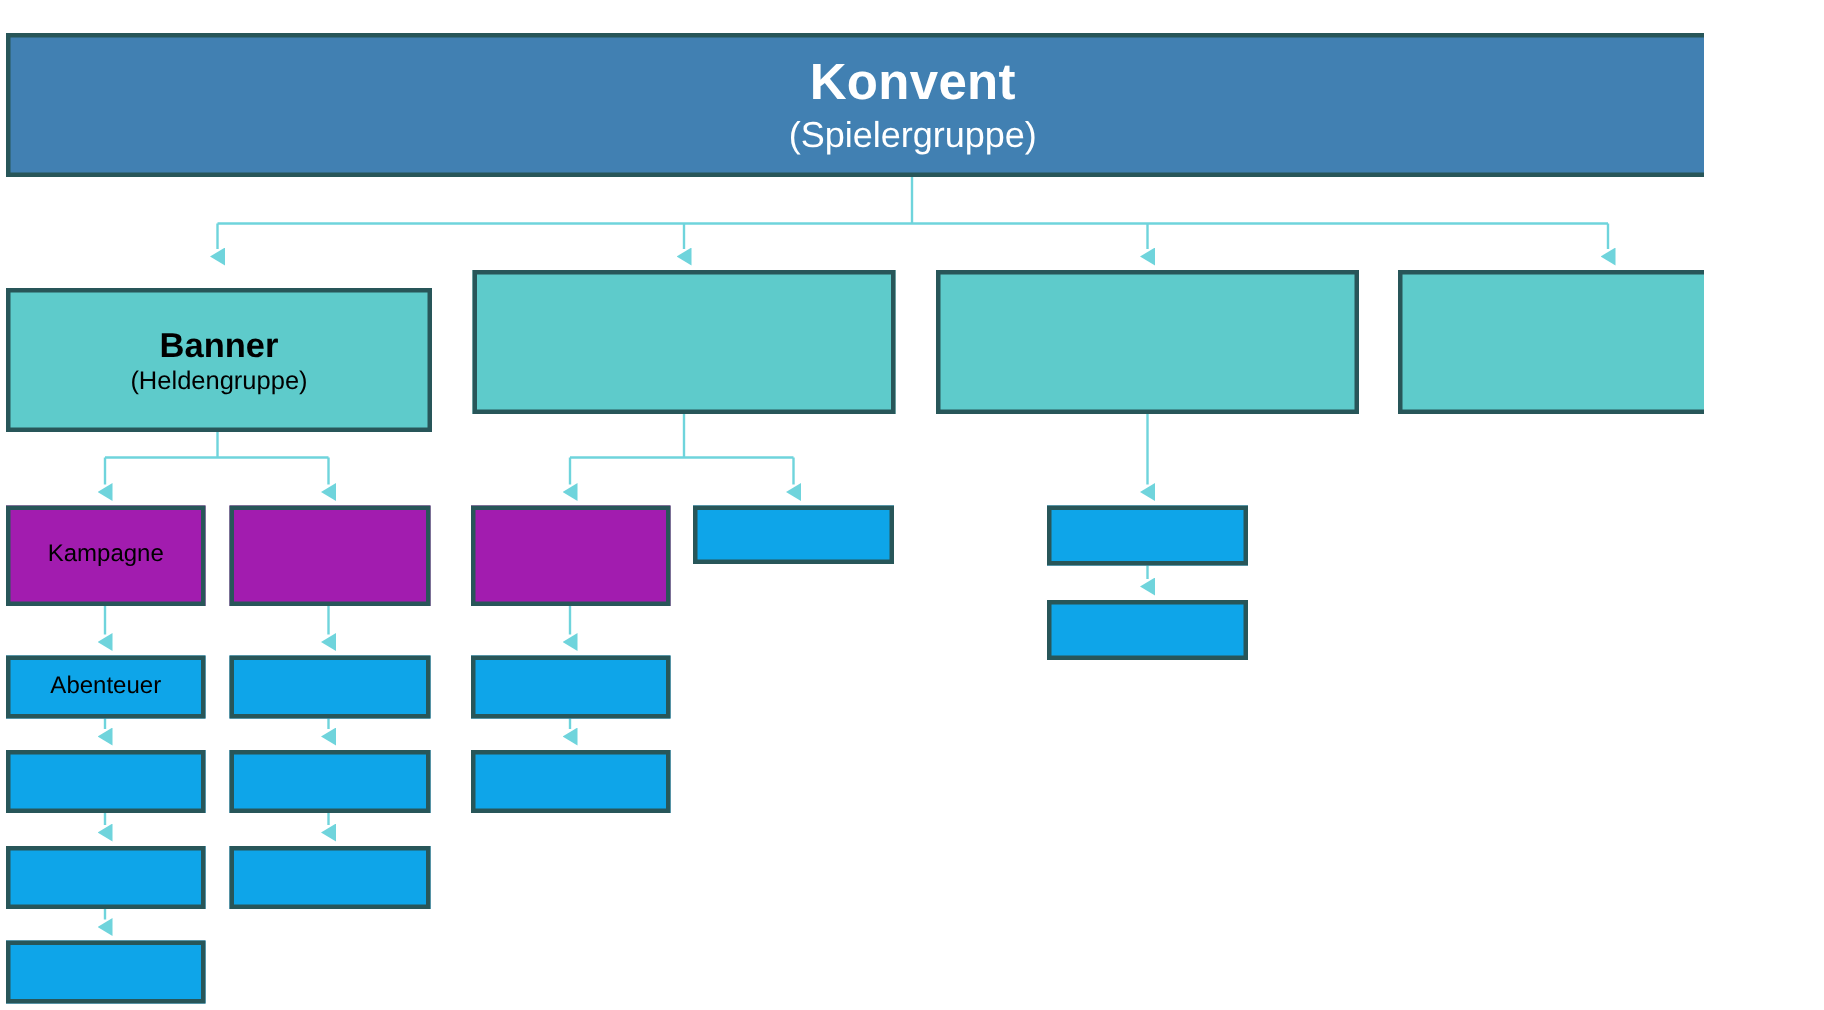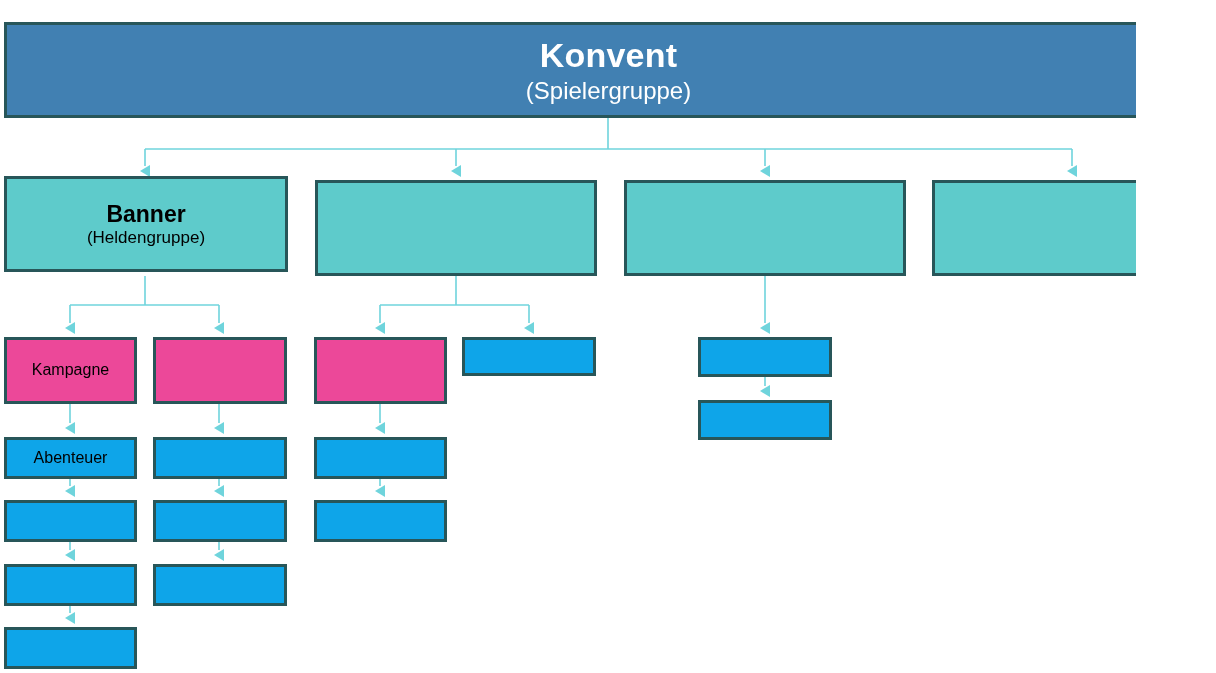--- a/index.html
+++ b/index.html
@@ -40,21 +40,21 @@
   }
   .node.root {
     background: #4180b2;
     border-color: #285659;
     color: #ffffff;
   }
   .node.group {
     background: #5ecbcb;
   }
   .node.campaign {
-    background: #ec4899;
+    background: #a21caf;
   }
   .node.adventure {
     background: #0ea5e9;
   }
   .title-main {
     font-weight: bold;
     font-size: 34px;
     letter-spacing: 0.2px;
     display: block;
   }
@@ -131,21 +131,21 @@
 
       <path d="M765,377 L765,386" marker-end="url(#arrow)"></path>
     </g>
   </svg>
 
   <div class="node root" style="left:4px; top:22px; width:1209px; height:96px;">
     <span class="title-main">Konvent</span>
     <span class="title-sub">(Spielergruppe)</span>
   </div>
 
-  <div class="node group" style="left:4px; top:176px; width:284px; height:96px;">
+  <div class="node group" style="left:4px; top:192px; width:284px; height:96px;">
     <span class="label-main">Banner</span>
     <span class="label-sub">(Heldengruppe)</span>
   </div>
   <div class="node group" style="left:315px; top:180px; width:282px; height:96px;">
     
   </div>
   <div class="node group" style="left:624px; top:180px; width:282px; height:96px;">
     
   </div>
   <div class="node group" style="left:932px; top:180px; width:281px; height:96px;">

